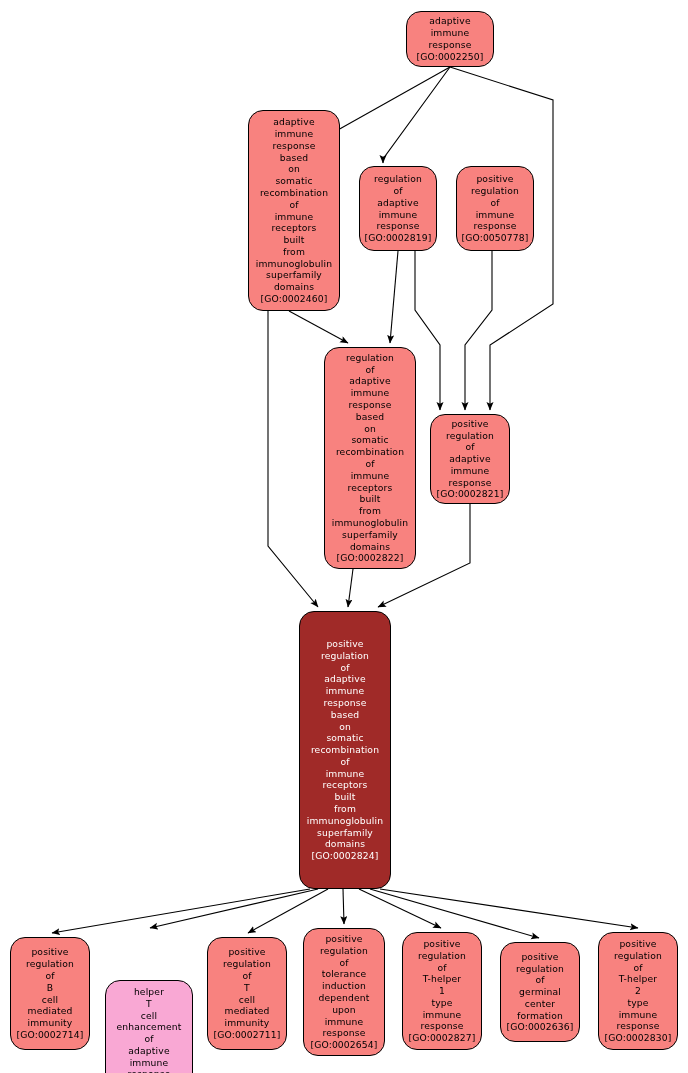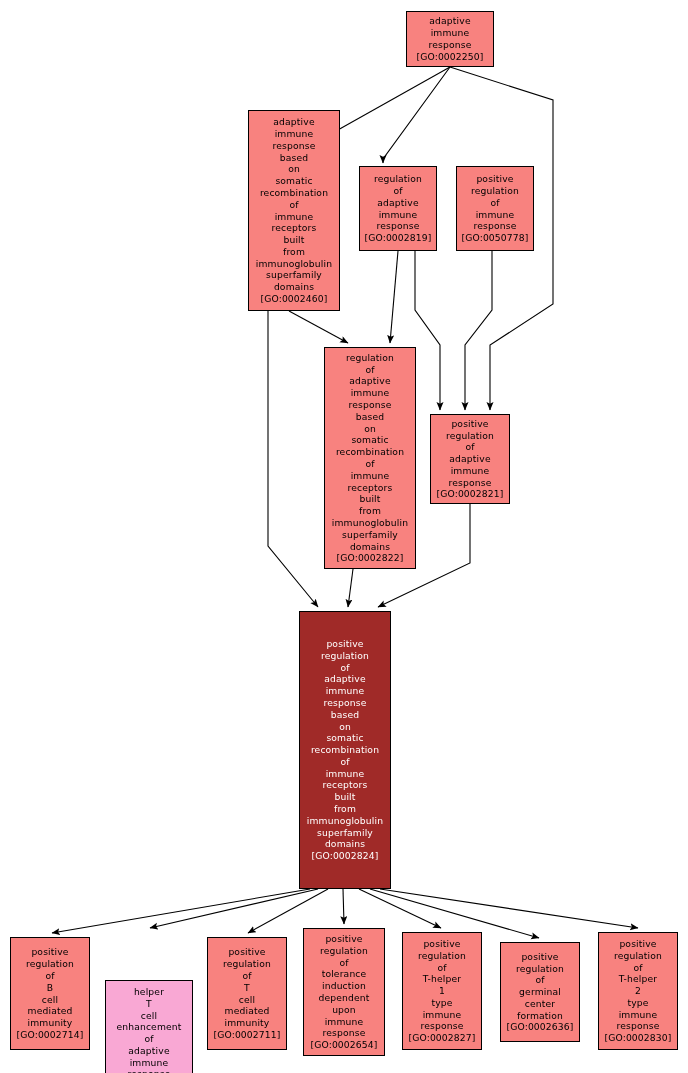--- a/index.html
+++ b/index.html
@@ -21,21 +21,21 @@
     position: absolute;
     left: 0;
     top: 0;
     width: 688px;
     height: 1073px;
   }
   .go-node {
     position: absolute;
     box-sizing: border-box;
     border: 1px solid #000000;
-    border-radius: 0;
+    border-radius: 15px;
     display: flex;
     align-items: center;
     justify-content: center;
     text-align: center;
     line-height: 11.8px;
     font-size: 9.2px;
     letter-spacing: 0.15px;
     padding: 2px 2px;
     overflow: hidden;
     z-index: 2;

